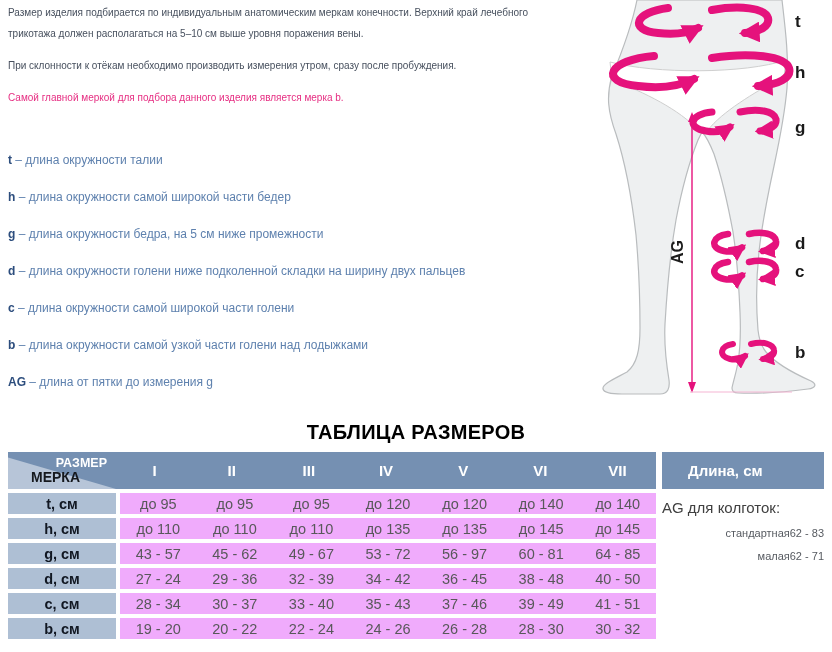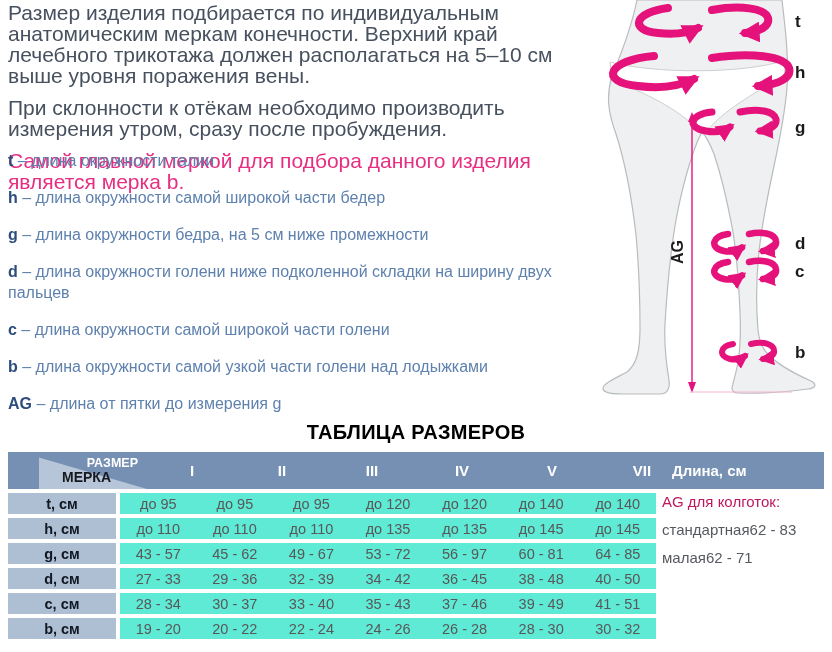--- a/index.html
+++ b/index.html
@@ -1,62 +1,62 @@
 <!DOCTYPE html>
 <html><head>
 <meta charset="utf-8">
 <style>
   html,body{margin:0;padding:0;background:#fff;}
   .page{position:relative;width:832px;height:652px;background:#fff;overflow:hidden;
         font-family:"Liberation Sans",sans-serif;}
 
   
   .intro{position:absolute;left:8px;top:2px;width:560px;}
-  .intro p{margin:0 0 11px 0;font-size:21px;line-height:21px;color:#47505e;}
+  .intro p{margin:0 0 11px 0;font-size:10px;line-height:21px;color:#47505e;}
   .intro p.highlight{color:#e62e82;margin-bottom:16px;}
 
   
   .legend{position:absolute;left:8px;top:150px;width:600px;}
-  .legend .item{margin:0 0 16px 0;font-size:16px;line-height:21px;color:#5e81ae;}
+  .legend .item{margin:0 0 16px 0;font-size:12px;line-height:21px;color:#5e81ae;}
   .legend .key{font-weight:bold;color:#2c4d7d;}
 
   
   .figure{position:absolute;left:580px;top:0;width:252px;height:420px;}
 
   
   .table-title{position:absolute;left:0;top:421px;width:832px;text-align:center;
                font-size:20px;font-weight:bold;color:#000000;letter-spacing:.3px;}
 
   
   .sizes{position:absolute;left:8px;top:452px;width:648px;}
-  .sizes .hdr{display:flex;width:648px;height:37px;background:#7590b2;padding-left:31px;}
+  .sizes .hdr{display:flex;width:648px;height:37px;background:#7590b2;}
   .corner{position:relative;width:108px;height:37px;flex:none;}
   .corner .tri{position:absolute;left:0;top:0;right:0;bottom:0;background:#b7c5d8;
                -webkit-clip-path:polygon(0 15%,100% 100%,0 100%);
                clip-path:polygon(0 15%,100% 100%,0 100%);}
   .corner .size-lb{position:absolute;top:4px;right:9px;font-size:12.5px;font-weight:bold;color:#fff;}
   .corner .measure-lb{position:absolute;bottom:4px;left:23px;font-size:14px;font-weight:bold;color:#15181d;}
   .hdr .cols{flex:1;display:flex;}
   .hdr .col{flex:1;display:flex;align-items:center;justify-content:center;
             color:#fff;font-weight:bold;font-size:15px;}
   .sizes .row{display:flex;margin-top:4px;height:21px;}
   .sizes .rlabel{width:108px;flex:none;background:#aebfd4;display:flex;align-items:center;
                  justify-content:center;font-size:14.5px;font-weight:bold;color:#111722;}
   .sizes .rgap{width:4px;flex:none;background:#fff;}
-  .sizes .vals{flex:1;background:#5eead4;display:flex;}
+  .sizes .vals{flex:1;background:#f0abfc;display:flex;}
   .sizes .cell{flex:1;display:flex;align-items:center;justify-content:center;
                font-size:14.5px;color:#58585a;}
 
   
   .length-panel{position:absolute;left:662px;top:452px;width:162px;}
   .length-panel .lp-hdr{height:37px;background:#7590b2;color:#fff;font-weight:bold;
-                        font-size:15px;line-height:37px;padding-left:10px;box-sizing:border-box;}
-  .length-panel .lp-sub{margin-top:4px;font-size:15px;color:#be185d;}
-  .length-panel .lp-row{margin-top:11px;display:flex;justify-content:flex-start;
-                        font-size:15px;color:#565a60;}
+                        font-size:15px;line-height:37px;padding-left:26px;box-sizing:border-box;}
+  .length-panel .lp-sub{margin-top:10px;font-size:15px;color:#404040;}
+  .length-panel .lp-row{margin-top:11px;display:flex;justify-content:flex-end;
+                        font-size:11px;color:#565a60;}
 </style>
 </head>
 <body>
 
 <div class="page">
 
   <div class="intro">
     <p>Размер изделия подбирается по индивидуальным анатомическим меркам конечности. Верхний край лечебного трикотажа должен располагаться на 5–10 см выше уровня поражения вены.</p>
     <p>При склонности к отёкам необходимо производить измерения утром, сразу после пробуждения.</p>
     <p class="highlight">Самой главной меркой для подбора данного изделия является мерка b.</p>
@@ -146,20 +146,21 @@
         <div class="tri"></div>
         <span class="size-lb">РАЗМЕР</span>
         <span class="measure-lb">МЕРКА</span>
       </div>
       <div class="cols">
         <div class="col">I</div>
         <div class="col">II</div>
         <div class="col">III</div>
         <div class="col">IV</div>
         <div class="col">V</div>
+        <div class="col">VI</div>
         <div class="col">VII</div>
       </div>
     </div>
 
     <div class="row">
       <div class="rlabel">t, см</div>
         <div class="rgap"></div>
       <div class="vals">
         <div class="cell">до 95</div>
         <div class="cell">до 95</div>
@@ -196,21 +197,21 @@
         <div class="cell">56 - 97</div>
         <div class="cell">60 - 81</div>
         <div class="cell">64 - 85</div>
       </div>
     </div>
 
     <div class="row">
       <div class="rlabel">d, см</div>
         <div class="rgap"></div>
       <div class="vals">
-        <div class="cell">27 - 33</div>
+        <div class="cell">27 - 24</div>
         <div class="cell">29 - 36</div>
         <div class="cell">32 - 39</div>
         <div class="cell">34 - 42</div>
         <div class="cell">36 - 45</div>
         <div class="cell">38 - 48</div>
         <div class="cell">40 - 50</div>
       </div>
     </div>
 
     <div class="row">

